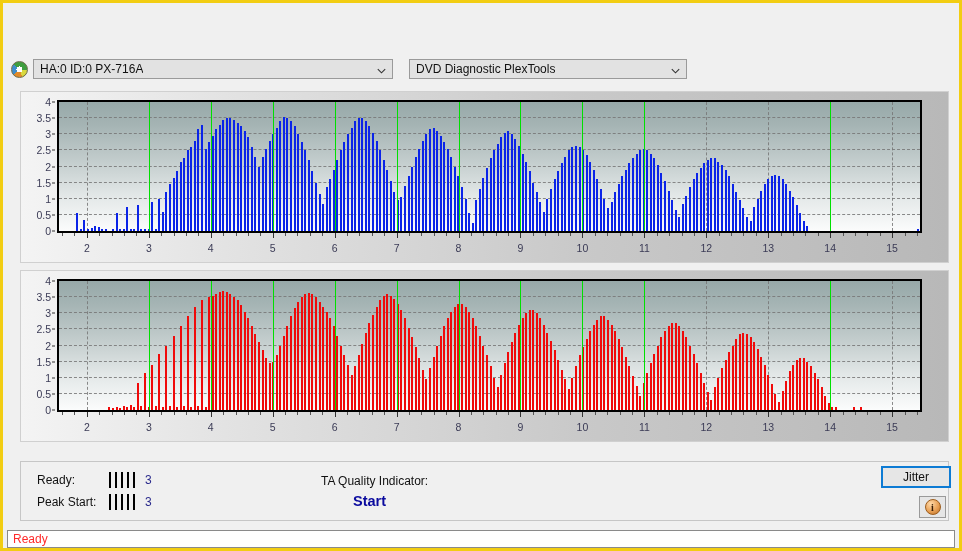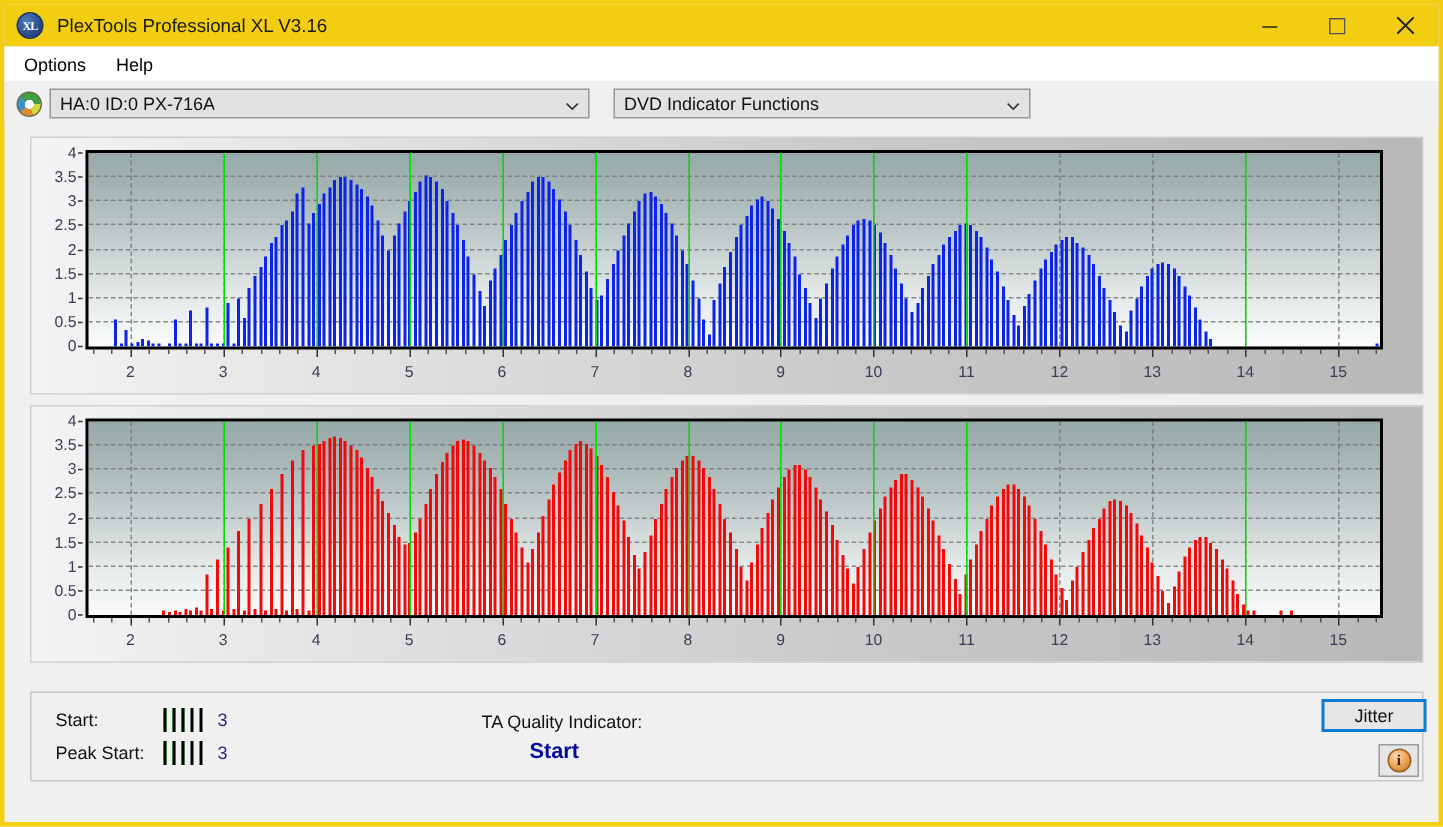--- a/index.html
+++ b/index.html
@@ -190,60 +190,34 @@
     box-sizing:border-box;
     display:flex;align-items:center;
   }
   #status-text{margin-left:5px;font-size:12px;color:#ff2a2a;}
 </style>
 </head>
 <body>
 
 <div class="window">
 
-  <div class="titlebar">
-    <div class="app-icon">XL</div>
-    <div class="title-text">PlexTools Professional XL V3.16</div>
-    <div class="win-btns">
-      <div class="win-btn">
-        <svg width="11" height="11" viewBox="0 0 11 11">
-            <line x1="0.5" y1="6" x2="10.5" y2="6" stroke="#222" stroke-width="1"></line>
-          </svg>
-      </div>
-      <div class="win-btn">
-        <svg width="11" height="11" viewBox="0 0 11 11">
-            <rect x="0.5" y="0.5" width="10" height="10" fill="none" stroke="#555" stroke-width="1"></rect>
-          </svg>
-      </div>
-      <div class="win-btn">
-        <svg width="12" height="12" viewBox="0 0 12 12">
-            <line x1="0.5" y1="0.5" x2="11.5" y2="11.5" stroke="#222" stroke-width="1.2"></line>
-            <line x1="11.5" y1="0.5" x2="0.5" y2="11.5" stroke="#222" stroke-width="1.2"></line>
-          </svg>
-      </div>
-    </div>
-  </div>
-
-  <div class="menubar">
-    <div class="menu-item">Options</div>
-    <div class="menu-item">Help</div>
-  </div>
+
 
   <div class="toolbar">
     <div class="drive-icon"></div>
     <div class="select" id="select-drive">
       <span class="sel-text">HA:0 ID:0  PX-716A</span>
       <span class="chev">
         <svg width="9" height="9" viewBox="0 0 9 9">
             <polyline points="0.8,2.6 4.5,6.3 8.2,2.6" fill="none" stroke="#333" stroke-width="1.1"></polyline>
           </svg>
       </span>
     </div>
     <div class="select" id="select-category">
-      <span class="sel-text">DVD Indicator Functions</span>
+      <span class="sel-text">DVD Diagnostic PlexTools</span>
       <span class="chev">
         <svg width="9" height="9" viewBox="0 0 9 9">
             <polyline points="0.8,2.6 4.5,6.3 8.2,2.6" fill="none" stroke="#333" stroke-width="1.1"></polyline>
           </svg>
       </span>
     </div>
   </div>
 
   <div class="chart-panel" id="chart-panel-top">
     <div class="ylabels">
@@ -940,34 +914,37 @@
         <div class="xtick minor" style="left: 810.349px;"></div>
         <div class="xtick minor" style="left: 822.737px;"></div>
         <div class="xtick minor" style="left: 847.514px;"></div>
         <div class="xtick minor" style="left: 859.903px;"></div>
       </div>
   </div>
 
   <div class="info-panel">
 
     <div class="metric-row" id="row-jitter">
-      <span class="metric-label">Start:</span>
+      <span class="metric-label">Ready:</span>
       <span class="segs"><span class="seg on"></span><span class="seg on"></span><span class="seg on"></span><span class="seg"></span><span class="seg"></span></span>
       <span class="metric-value">3</span>
     </div>
 
     <div class="metric-row" id="row-peakshift">
       <span class="metric-label">Peak Start:</span>
       <span class="segs"><span class="seg on"></span><span class="seg on"></span><span class="seg on"></span><span class="seg"></span><span class="seg"></span></span>
       <span class="metric-value">3</span>
     </div>
 
     <div id="ta-quality-label">TA Quality Indicator:</div>
     <div id="ta-quality-value">Start</div>
 
     <div id="start-button">Jitter</div>
     <div id="info-button">
       <span class="info-badge">i</span>
     </div>
   </div>
 
+  <div class="statusbar">
+    <span id="status-text">Ready</span>
+  </div>
 
 </div>
 
 </body></html>

